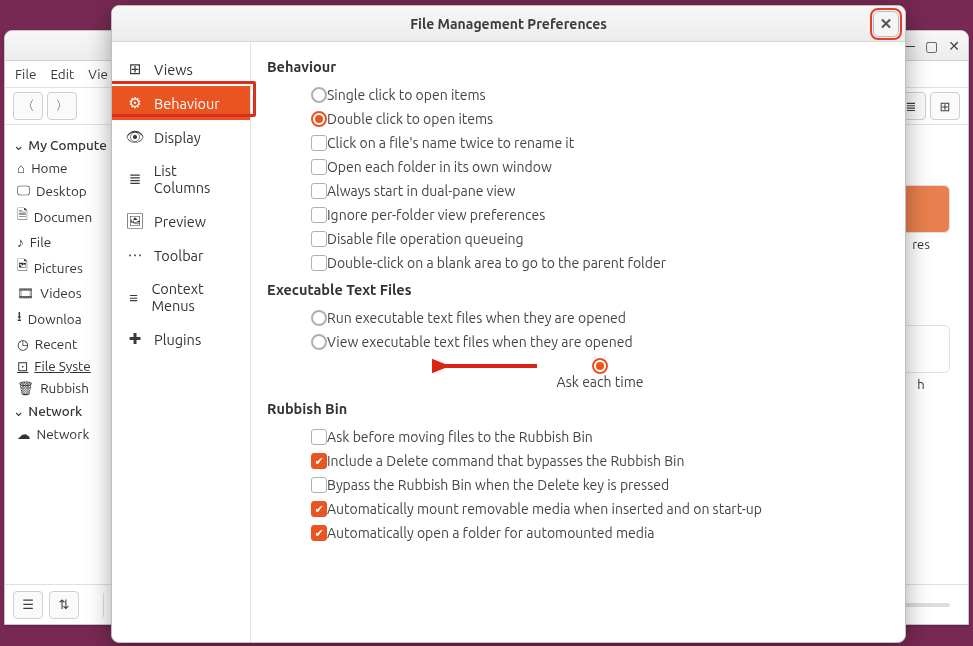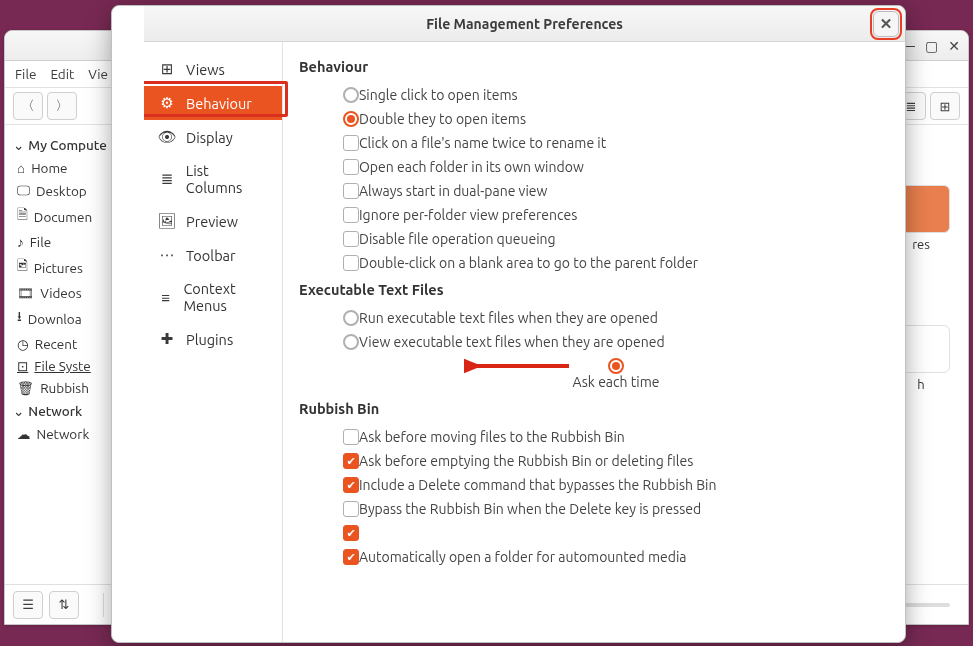--- a/index.html
+++ b/index.html
@@ -84,21 +84,20 @@
   .dialog {
     position:absolute;
     top:5px; left:111px;
     width:795px; height:638px;
     background:#fff;
     border:1px solid #bfbfbf;
     border-radius:8px;
     box-shadow: 0 6px 24px rgba(0,0,0,.35);
     display:flex; flex-direction:column;
     overflow:hidden;
-    padding-left:32px;
   }
   .dlg-titlebar {
     height:36px;
     background: linear-gradient(#f7f7f7,#ececec);
     border-bottom:1px solid #d7d7d7;
     display:flex; align-items:center; justify-content:center;
     position:relative;
     font-weight:600;
     color:#3b3b3b;
   }
@@ -329,21 +328,21 @@
     </div>
 
     <div class="dlg-content" style="position:relative;">
       <div class="section-title">Behaviour</div>
       <div class="opt-row">
           <span class="radio"></span>
           <span>Single click to open items</span>
         </div>
       <div class="opt-row">
           <span class="radio checked"></span>
-          <span>Double they to open items</span>
+          <span>Double click to open items</span>
         </div>
       <div class="opt-row">
           <span class="chk"></span>
           <span>Click on a file's name twice to rename it</span>
         </div>
       <div class="opt-row">
           <span class="chk"></span>
           <span>Open each folder in its own window</span>
         </div>
       <div class="opt-row">
@@ -385,33 +384,30 @@
         </svg>
       </div>
 
       <div class="section-title">Rubbish Bin</div>
       <div class="opt-row">
           <span class="chk"></span>
           <span>Ask before moving files to the Rubbish Bin</span>
         </div>
       <div class="opt-row">
           <span class="chk checked"></span>
-          <span>Ask before emptying the Rubbish Bin or deleting files</span>
-        </div>
+          <span>Include a Delete command that bypasses the Rubbish Bin</span>
+        </div>
+      <div class="opt-row">
+          <span class="chk"></span>
+          <span>Bypass the Rubbish Bin when the Delete key is pressed</span>
+        </div>
+
       <div class="opt-row">
           <span class="chk checked"></span>
-          <span>Include a Delete command that bypasses the Rubbish Bin</span>
-        </div>
-      <div class="opt-row">
-          <span class="chk"></span>
-          <span>Bypass the Rubbish Bin when the Delete key is pressed</span>
-        </div>
-
-      <div class="opt-row">
-          <span class="chk checked"></span>
+          <span>Automatically mount removable media when inserted and on start-up</span>
         </div>
       <div class="opt-row">
           <span class="chk checked"></span>
           <span>Automatically open a folder for automounted media</span>
         </div>
     </div>
   </div>
 </div>
 
 </body></html>

